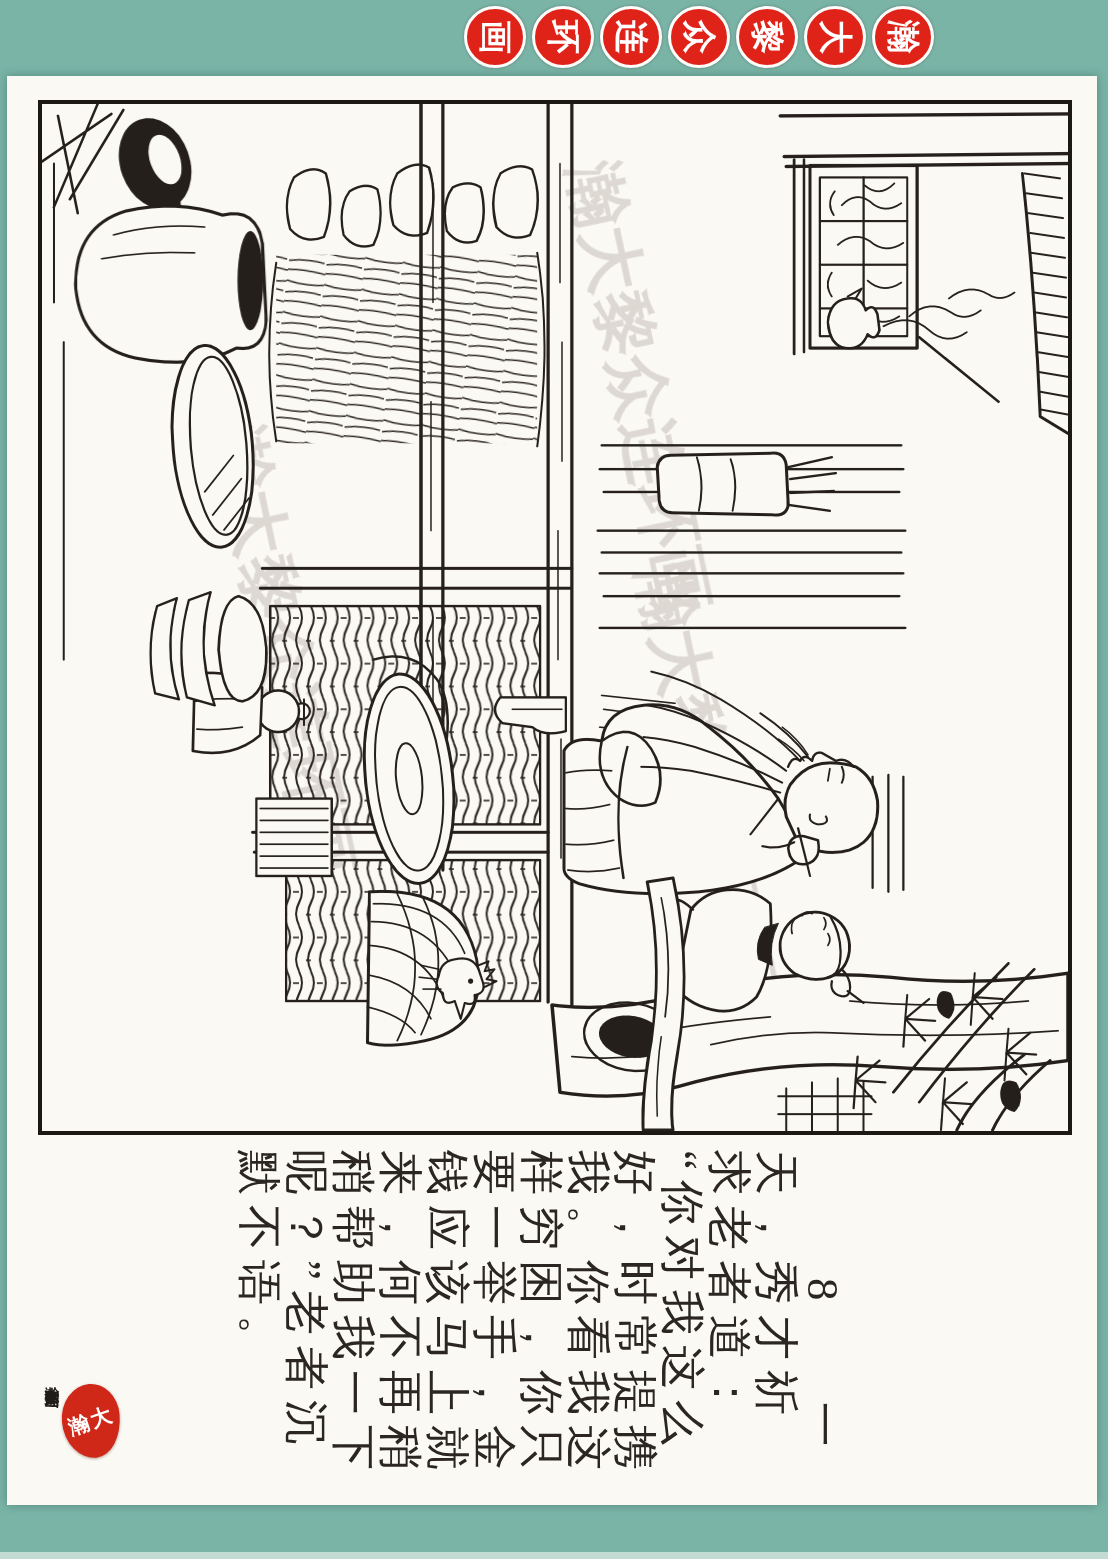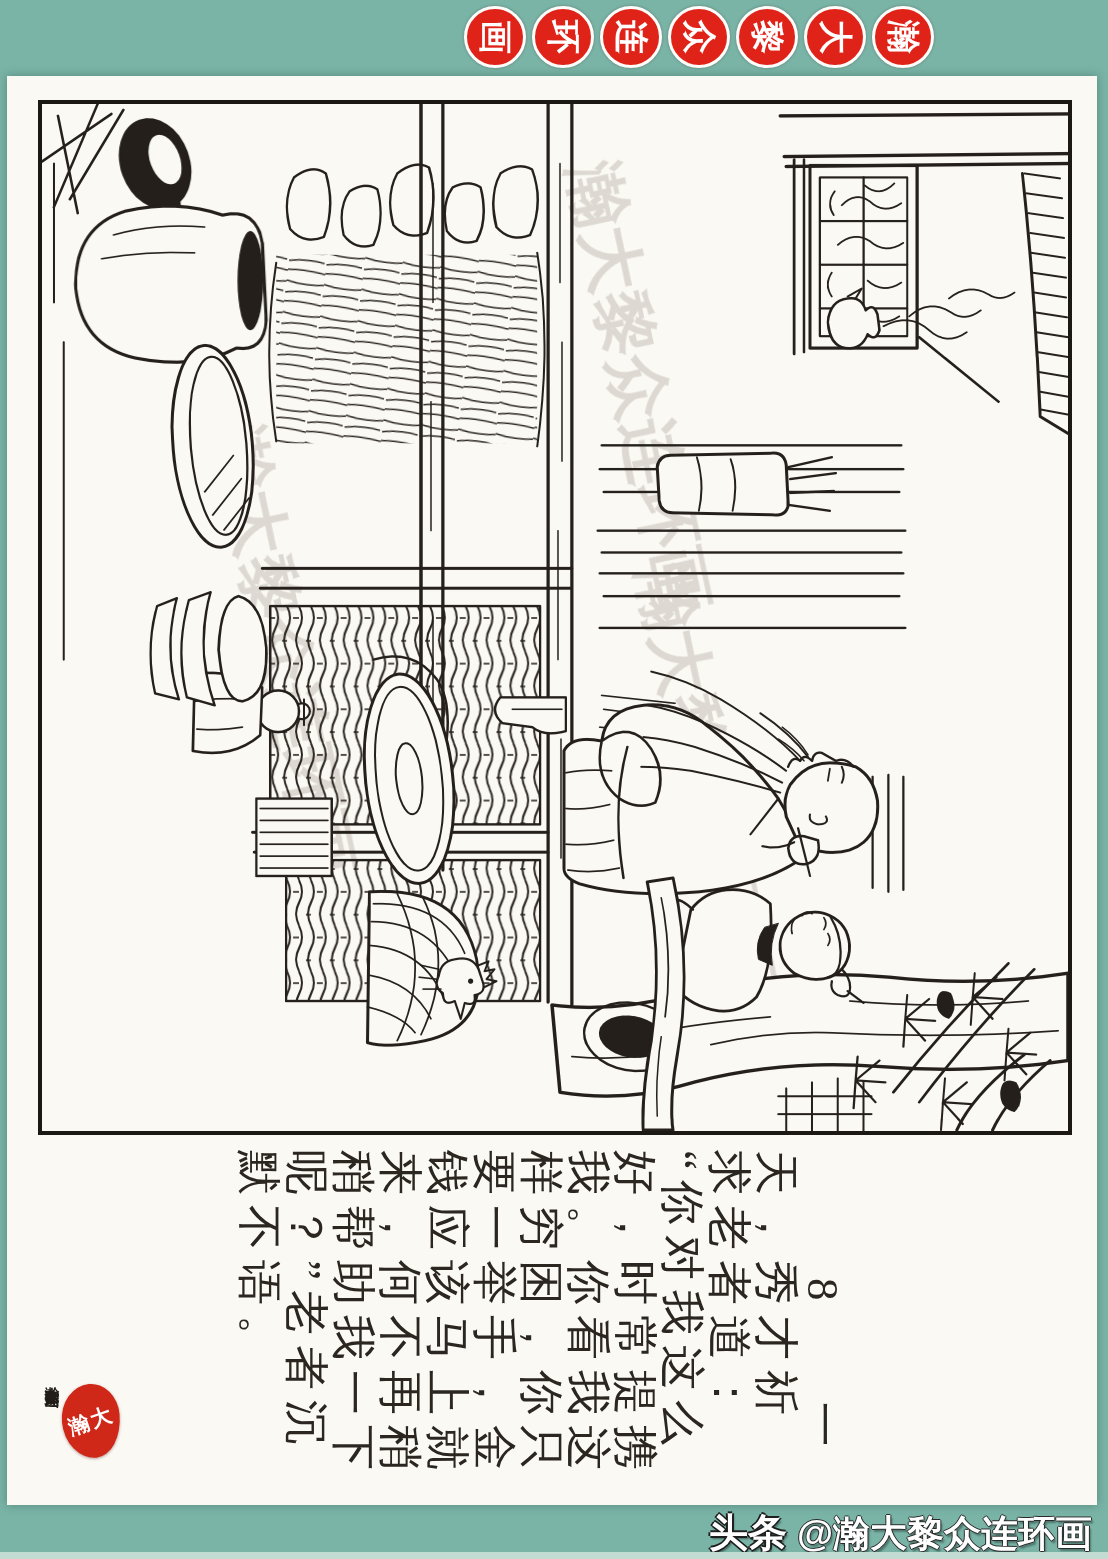--- a/index.html
+++ b/index.html
@@ -296,19 +296,16 @@
     </div>
   </div>
 
   <div class="corner-mark">
     <div class="corner-text">瀚大黎众连环画</div>
     <div class="corner-seal">
       <span>瀚大</span>
     </div>
   </div>
 
-  <div class="toutiao">
-    <span class="tt-logo">头条</span><span class="tt-handle">@瀚大黎众连环画</span>
-  </div>
 
   <div class="bottom-strip"></div>
 
 </div>
 
 </body></html>

